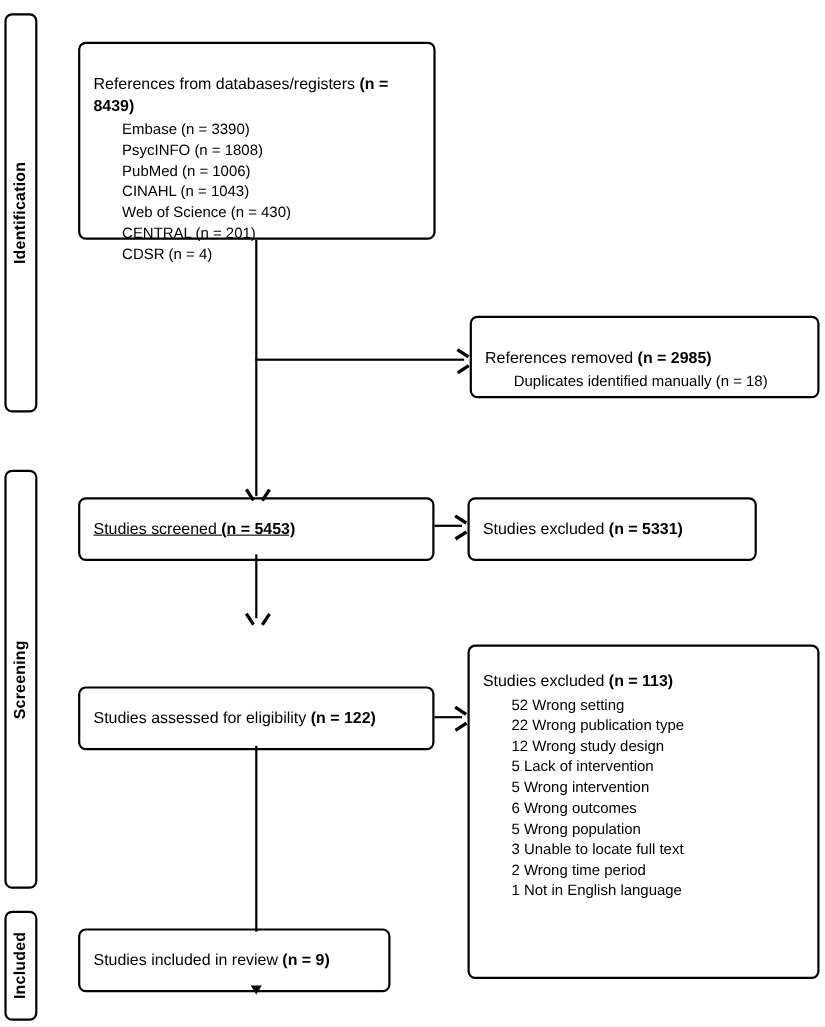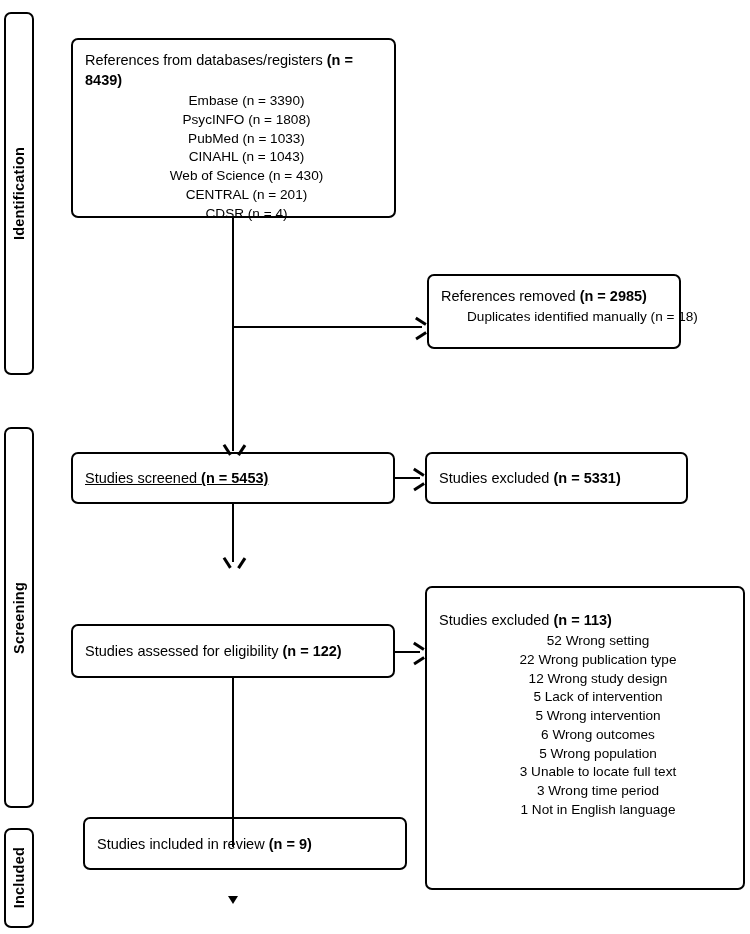--- a/index.html
+++ b/index.html
@@ -38,37 +38,36 @@
     line-height: 1;
   }
 
   
   .node {
     position: absolute;
     border: 2px solid #000000;
     border-radius: 7px;
     background: #ffffff;
     box-sizing: border-box;
-    padding: 10px 12px;
+    padding: 27px 12px;
   }
   .node-title {
     font-size: 14.5px;
     line-height: 1.38;
     margin: 0;
   }
   .node-title b { font-weight: bold; }
   .node.centered {
     display: flex;
     align-items: center;
   }
   .sub-list {
     list-style: none;
     margin: 2px 0 0 0;
     padding: 0 0 0 26px;
-    text-align: center;
   }
   .sub-list li {
     font-size: 13.6px;
     line-height: 1.38;
     white-space: nowrap;
   }
 
   
   .vline {
     position: absolute;
@@ -143,29 +142,29 @@
     <span class="stage-label">Included</span>
   </div>
 
   <div class="node" style="left:71px; top:38px; width:325px; height:180px;">
     <p class="node-title">
       <span>References from databases/registers </span><b>(n = 8439)</b>
     </p>
     <ul class="sub-list">
       <li>Embase (n = 3390)</li>
       <li>PsycINFO (n = 1808)</li>
-      <li>PubMed (n = 1033)</li>
+      <li>PubMed (n = 1006)</li>
       <li>CINAHL (n = 1043)</li>
       <li>Web of Science (n = 430)</li>
       <li>CENTRAL (n = 201)</li>
       <li>CDSR (n = 4)</li>
     </ul>
   </div>
 
-  <div class="node" style="left:427px; top:274px; width:254px; height:75px;">
+  <div class="node" style="left:427px; top:287px; width:318px; height:75px;">
     <p class="node-title">
       <span>References removed </span><b>(n = 2985)</b>
     </p>
     <ul class="sub-list">
       <li>Duplicates identified manually (n = 18)</li>
     </ul>
   </div>
 
   <div class="node centered" style="left:71px; top:452px; width:324px; height:52px;text-decoration:underline;">
     <p class="node-title">
@@ -191,26 +190,26 @@
     </p>
     <ul class="sub-list">
       <li>52 Wrong setting</li>
       <li>22 Wrong publication type</li>
       <li>12 Wrong study design</li>
       <li>5 Lack of intervention</li>
       <li>5 Wrong intervention</li>
       <li>6 Wrong outcomes</li>
       <li>5 Wrong population</li>
       <li>3 Unable to locate full text</li>
-      <li>3 Wrong time period</li>
+      <li>2 Wrong time period</li>
       <li>1 Not in English language</li>
     </ul>
   </div>
 
-  <div class="node centered" style="left:71px; top:817px; width:324px; height:53px;margin-left:12px;">
+  <div class="node centered" style="left:71px; top:844px; width:284px; height:53px;">
     <p class="node-title">
       <span>Studies included in review </span><b>(n = 9)</b>
     </p>
   </div>
 
   <div class="vline" style="left:232px; top:218px; height:233px;"></div>
   <div class="arrow-down" style="left:233px; top:453px;"></div>
 
   <div class="hline" style="left:232px; top:326px; width:190px;"></div>
   <div class="arrow-right" style="left:425px; top:327px;"></div>

